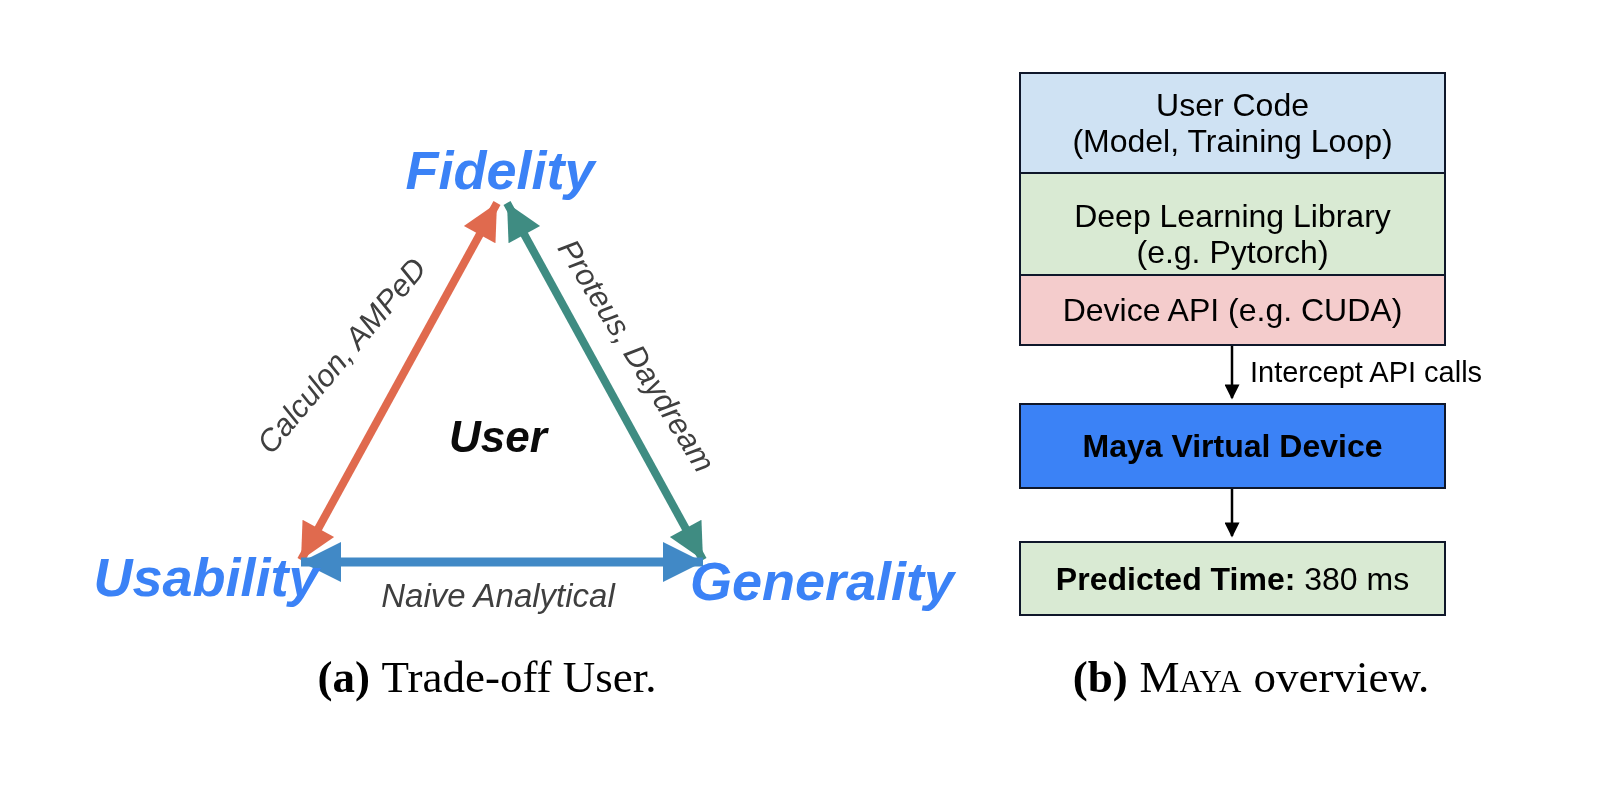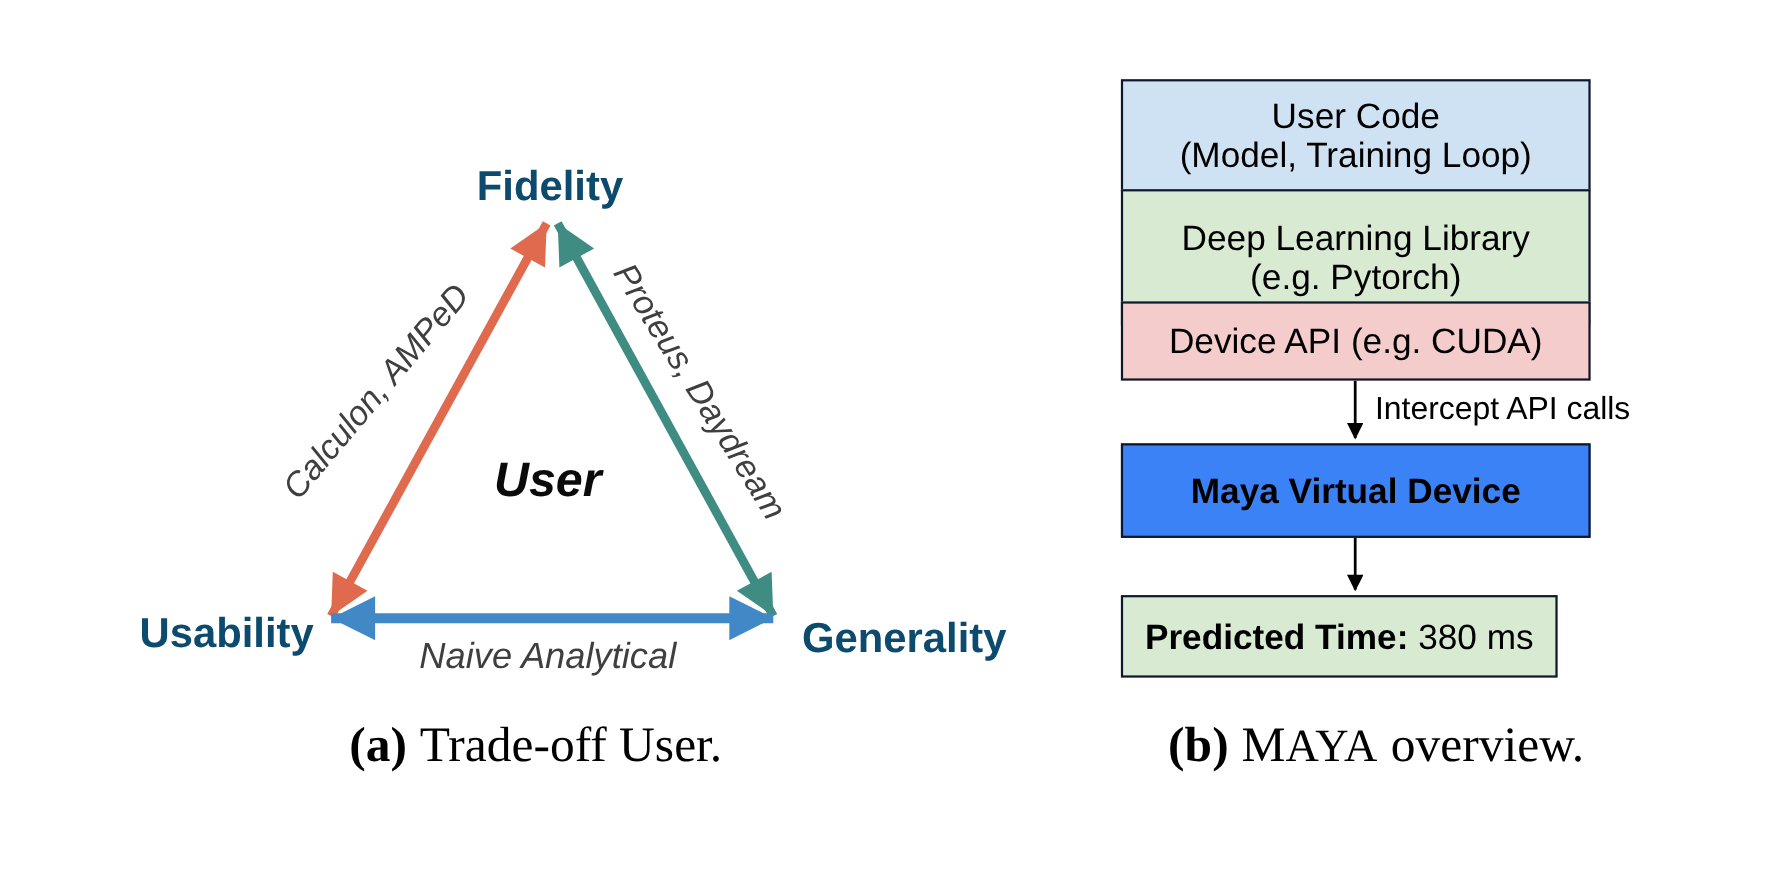--- a/index.html
+++ b/index.html
@@ -11,23 +11,24 @@
     overflow: hidden;
     font-family: "Liberation Sans", sans-serif;
     color: #0b0b0b;
   }
   .arrow-layer { position: absolute; left: 0; top: 0; }
 
   
   .abs { position: absolute; white-space: nowrap; }
   .vertex-label {
     font-weight: 700;
-    font-size: 38px;
-    color: #0c4a6e;
+    font-size: 54px;
+    color: #3b82f6;
     transform: translate(-50%, -50%);
+    font-style: italic;
   }
   .center-label {
     font-weight: 700;
     font-style: italic;
     font-size: 44px;
     color: #0b0b0b;
     transform: translate(-50%, -50%);
   }
   .edge-label {
     font-style: italic;
@@ -69,21 +70,21 @@
   .caption {
     position: absolute;
     font-family: "Liberation Serif", serif;
     font-size: 45px;
     color: #000;
     white-space: nowrap;
     transform: translateX(-50%);
   }
   .caption b { margin-right: 0.26em; }
   .caption .brand { margin-right: 0.26em; }
-  .caption .brand .sc { font-size: 42px; letter-spacing: 0.5px; }
+  .caption .brand .sc { font-size: 31px; letter-spacing: 0.5px; }
 </style>
 </head>
 <body>
 
 <div class="canvas">
 
   <svg class="arrow-layer" width="1622" height="794" viewBox="0 0 1622 794">
     <defs>
       <marker id="ah-left" viewBox="0 0 10 10" refX="10" refY="5" markerWidth="44" markerHeight="36" markerUnits="userSpaceOnUse" orient="auto-start-reverse">
         <path d="M0,0 L10,5 L0,10 Z" fill="#E06A4E"></path>
@@ -134,21 +135,21 @@
   <div class="box fill-red" style="left:1019px; top:274px; width:427px; height:72px;">
     <div>Device API (e.g. CUDA)</div>
   </div>
 
   <div class="flow-label" style="left:1250px; top:372px;">Intercept API calls</div>
 
   <div class="box fill-yellow bold" style="left:1019px; top:403px; width:427px; height:86px;">
     <div>Maya Virtual Device</div>
   </div>
 
-  <div class="box fill-green" style="left:1019px; top:541px; width:397px; height:75px;">
+  <div class="box fill-green" style="left:1019px; top:541px; width:427px; height:75px;">
     <div>
       <b>Predicted Time:</b><span> 380 ms</span>
     </div>
   </div>
 
   <div class="caption" style="left:487px; top:651px;">
     <b>(a)</b><span>Trade-off User.</span>
   </div>
 
   <div class="caption" style="left:1251px; top:651px;">

